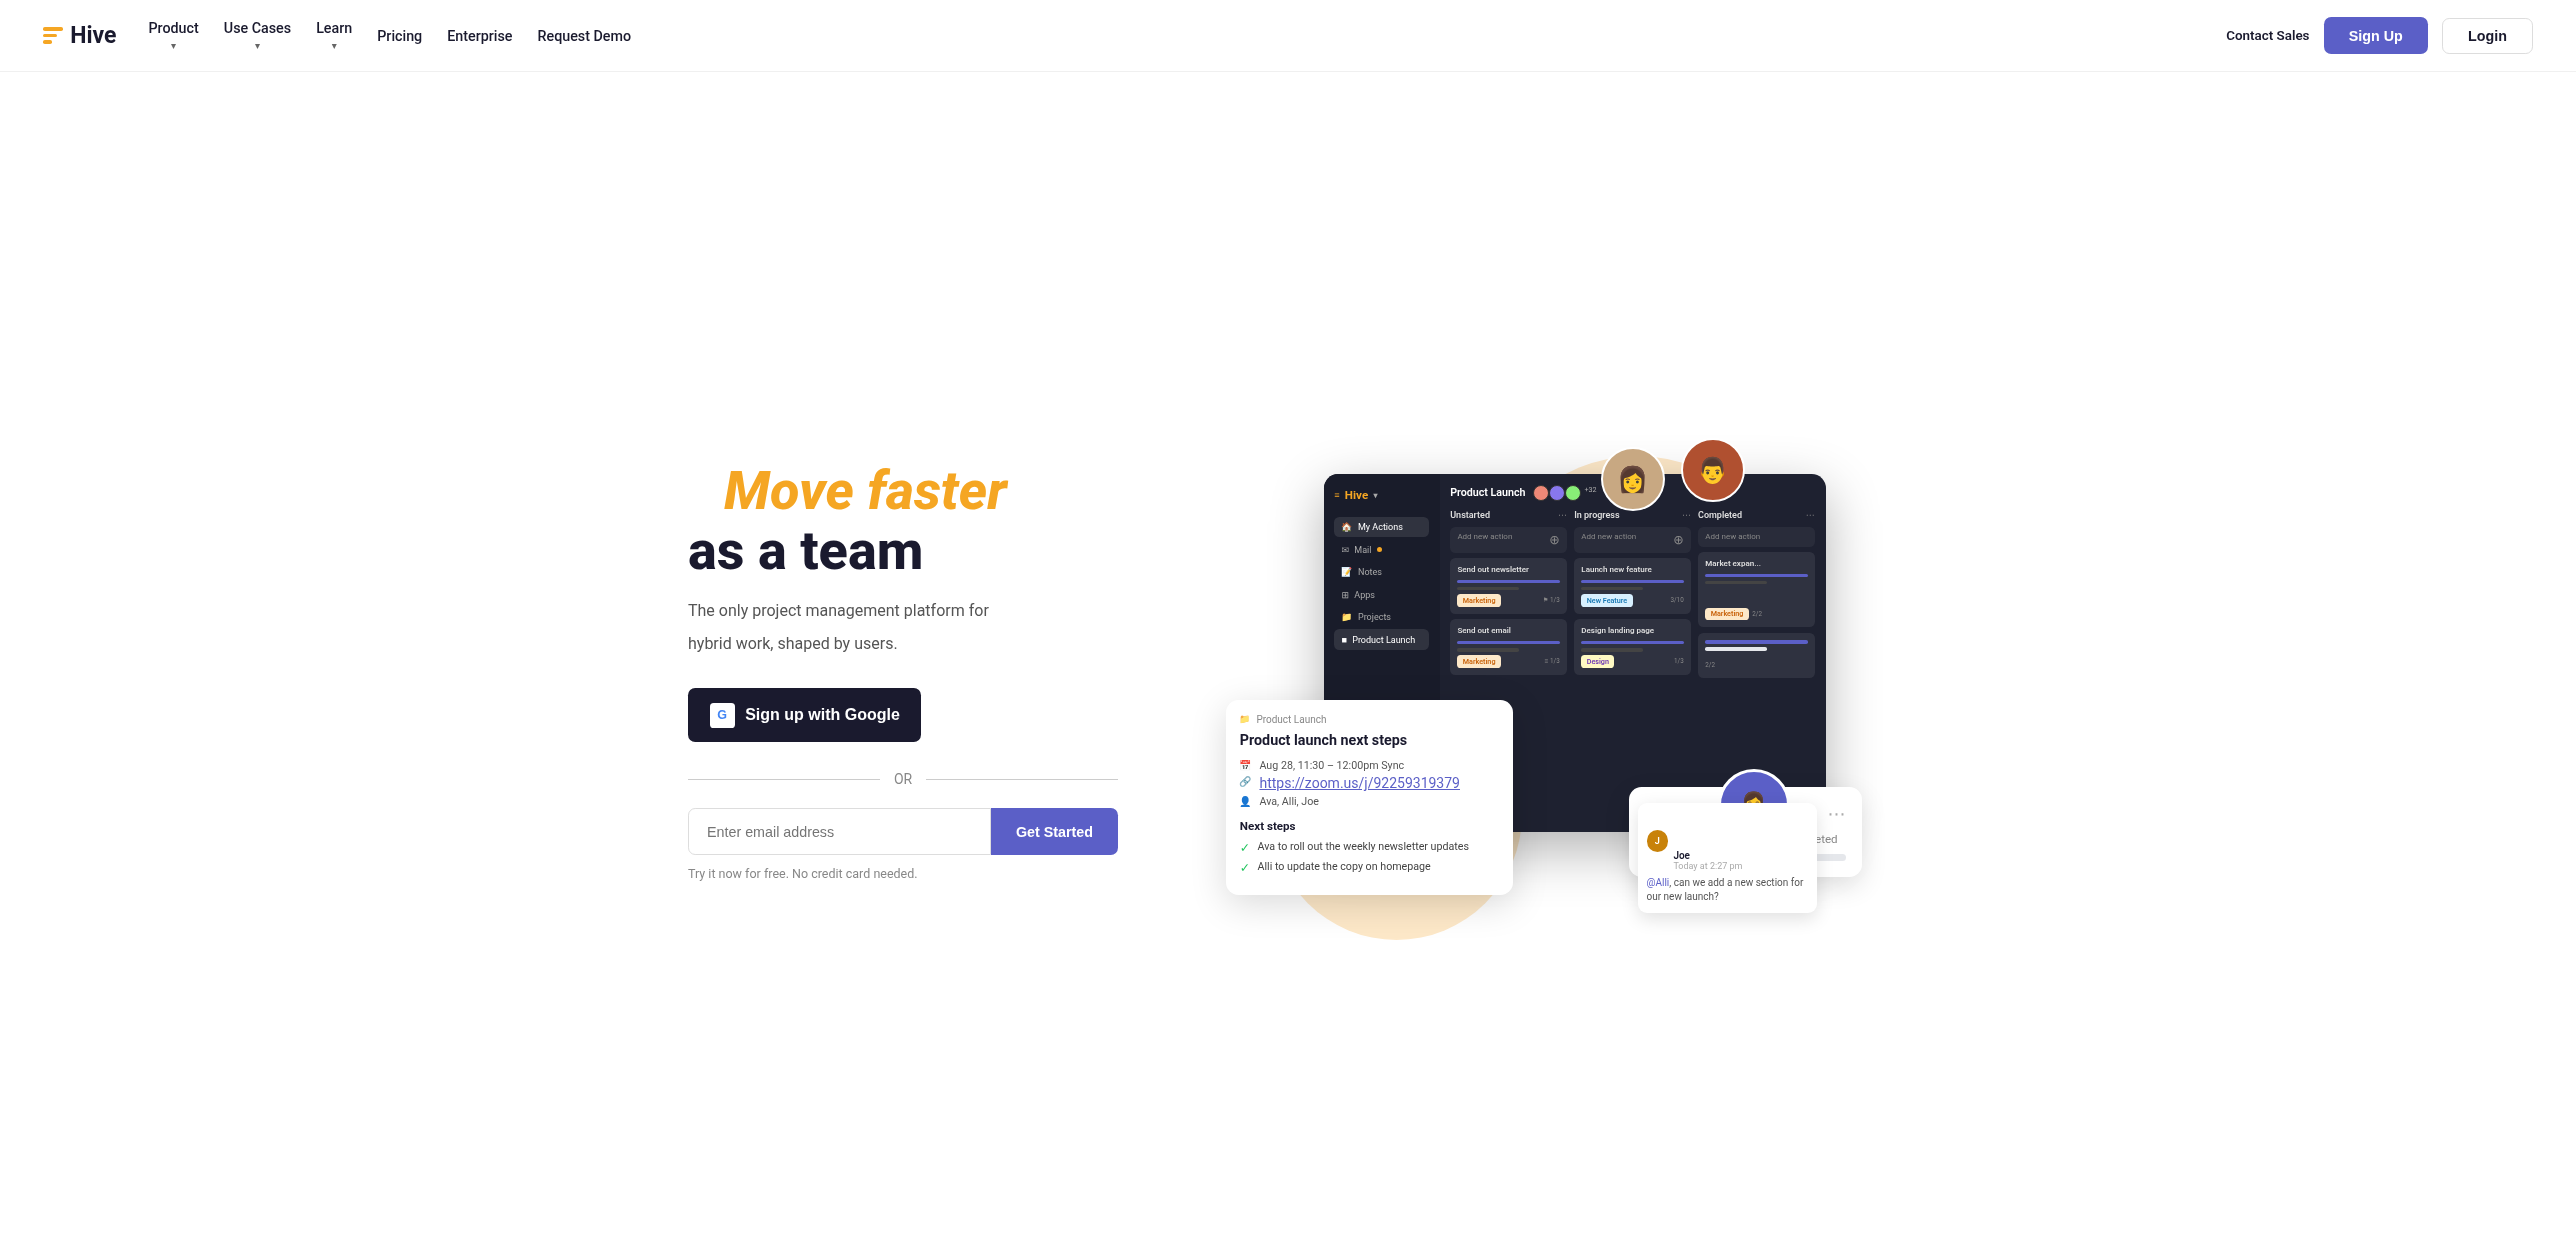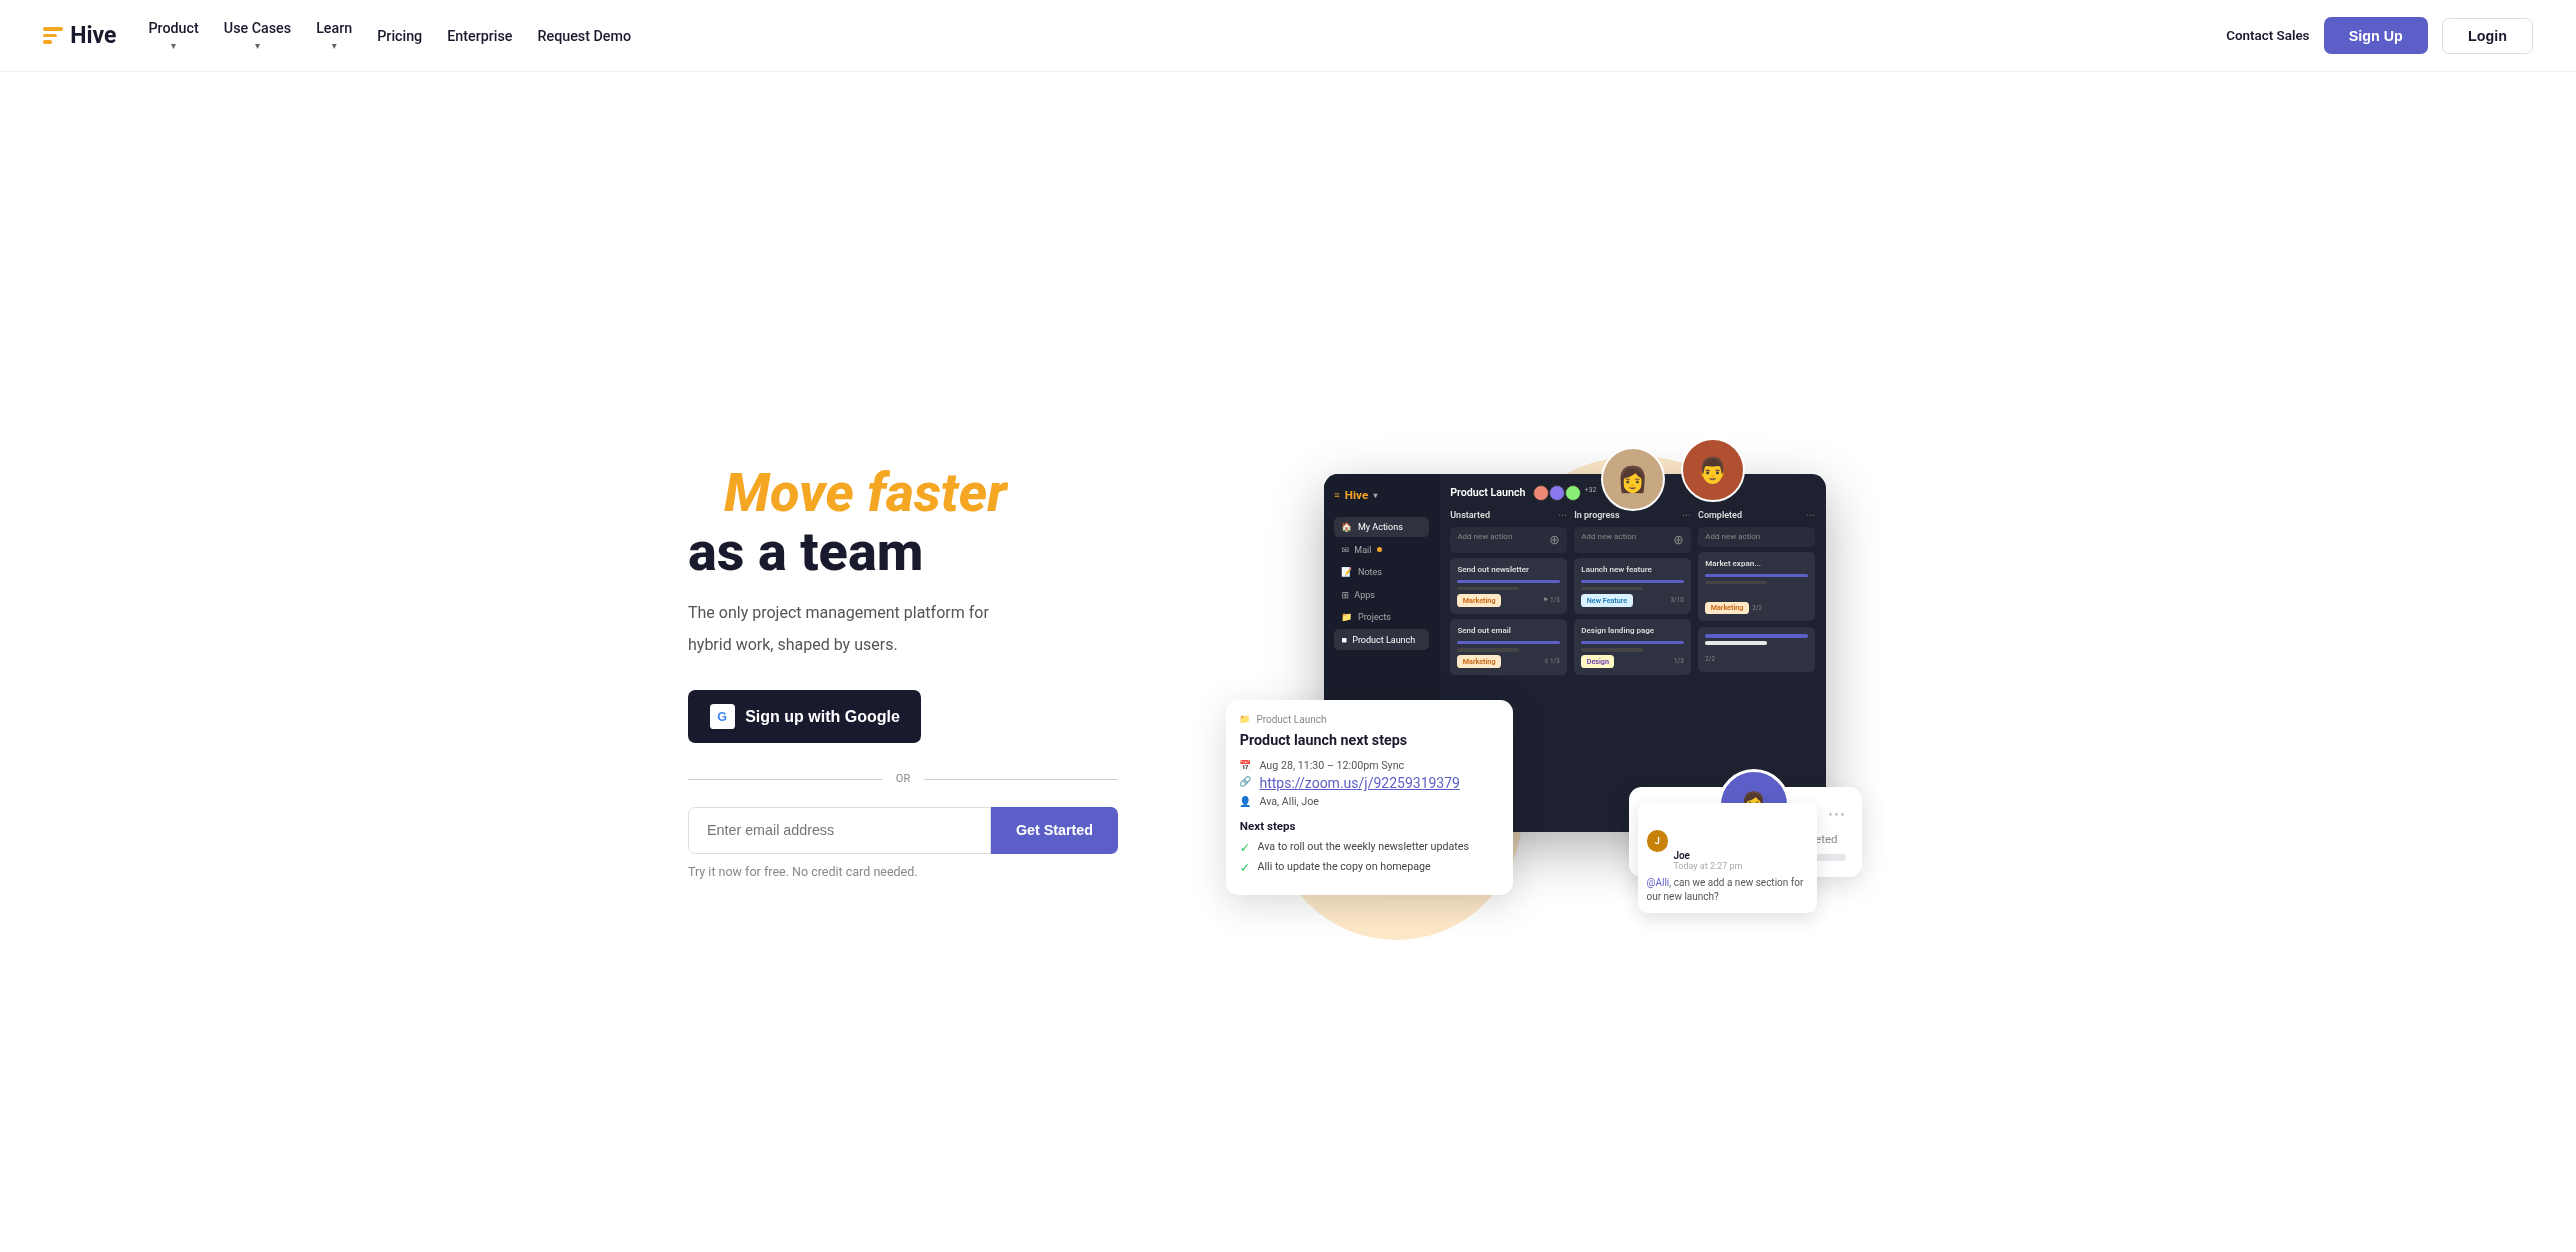--- a/index.html
+++ b/index.html
@@ -51,21 +51,21 @@
     .signup-buttons { display: flex; gap: 14.3px; margin-bottom: 29px; flex-wrap: wrap; }
     .btn-google, .btn-office {
       display: flex; align-items: center; gap: 10.7px;
       background: #1a1a2e; color: #fff; border: none; border-radius: 7.2px;
       padding: 14.3px 21.5px; font-size: 16px; font-weight: 600; cursor: pointer;
       min-width: 197px;
     }
     .btn-google .g-icon { width: 25px; height: 25px; background: #fff; border-radius: 3.6px; display: flex; align-items: center; justify-content: center; font-size: 12.5px; font-weight: 700; }
     .btn-office .o-icon { width: 25px; height: 25px; display: flex; align-items: center; justify-content: center; }
 
-    .or-divider { display: flex; align-items: center; gap: 14.3px; margin-bottom: 21.5px; color: #888; font-size: 11px; }
+    .or-divider { display: flex; align-items: center; gap: 14.3px; margin-bottom: 21.5px; color: #888; font-size: 14px; }
     .or-line { flex: 1; height: 0.9px; background: #ccc; }
 
     .email-form { display: flex; gap: 0; margin-bottom: 10.7px; }
     .email-input {
       flex: 1; padding: 14.3px 18px; border: 1.8px solid #ddd; border-radius: 7.2px 0 0 7.2px;
       font-size: 14.3px; outline: none; color: #888;
     }
     .btn-get-started {
       background: #5b5fc7; color: #fff; border: none; border-radius: 0 7.2px 7.2px 0;
       padding: 14.3px 25px; font-size: 14.3px; font-weight: 600; cursor: pointer; white-space: nowrap;
@@ -366,21 +366,21 @@
                 <span class="kanban-col-title">Completed</span>
                 <span style="color:#888; font-size:9px; cursor:pointer;">⋯</span>
               </div>
               <div class="kanban-add">
                 <span style="color:#888;">Add new action</span>
               </div>
               <div class="kanban-card">
                 <div class="kanban-card-title">Market expan...</div>
                 <div class="kanban-card-bar full" style="background:#5b5fc7;"></div>
                 <div class="kanban-card-bar half" style="background:#444;"></div>
-                <div style="margin-top:13px;">
+                <div style="margin-top:19px;">
                   <span class="tag tag-marketing">Marketing</span>
                   <span class="card-meta-text"> 2/2</span>
                 </div>
               </div>
               <div class="kanban-card">
                 <div class="kanban-card-bar full" style="background:#5b5fc7;"></div>
                 <div class="kanban-card-bar half" style="background:#e5e7eb;"></div>
                 <span class="card-meta-text">2/2</span>
               </div>
             </div>

